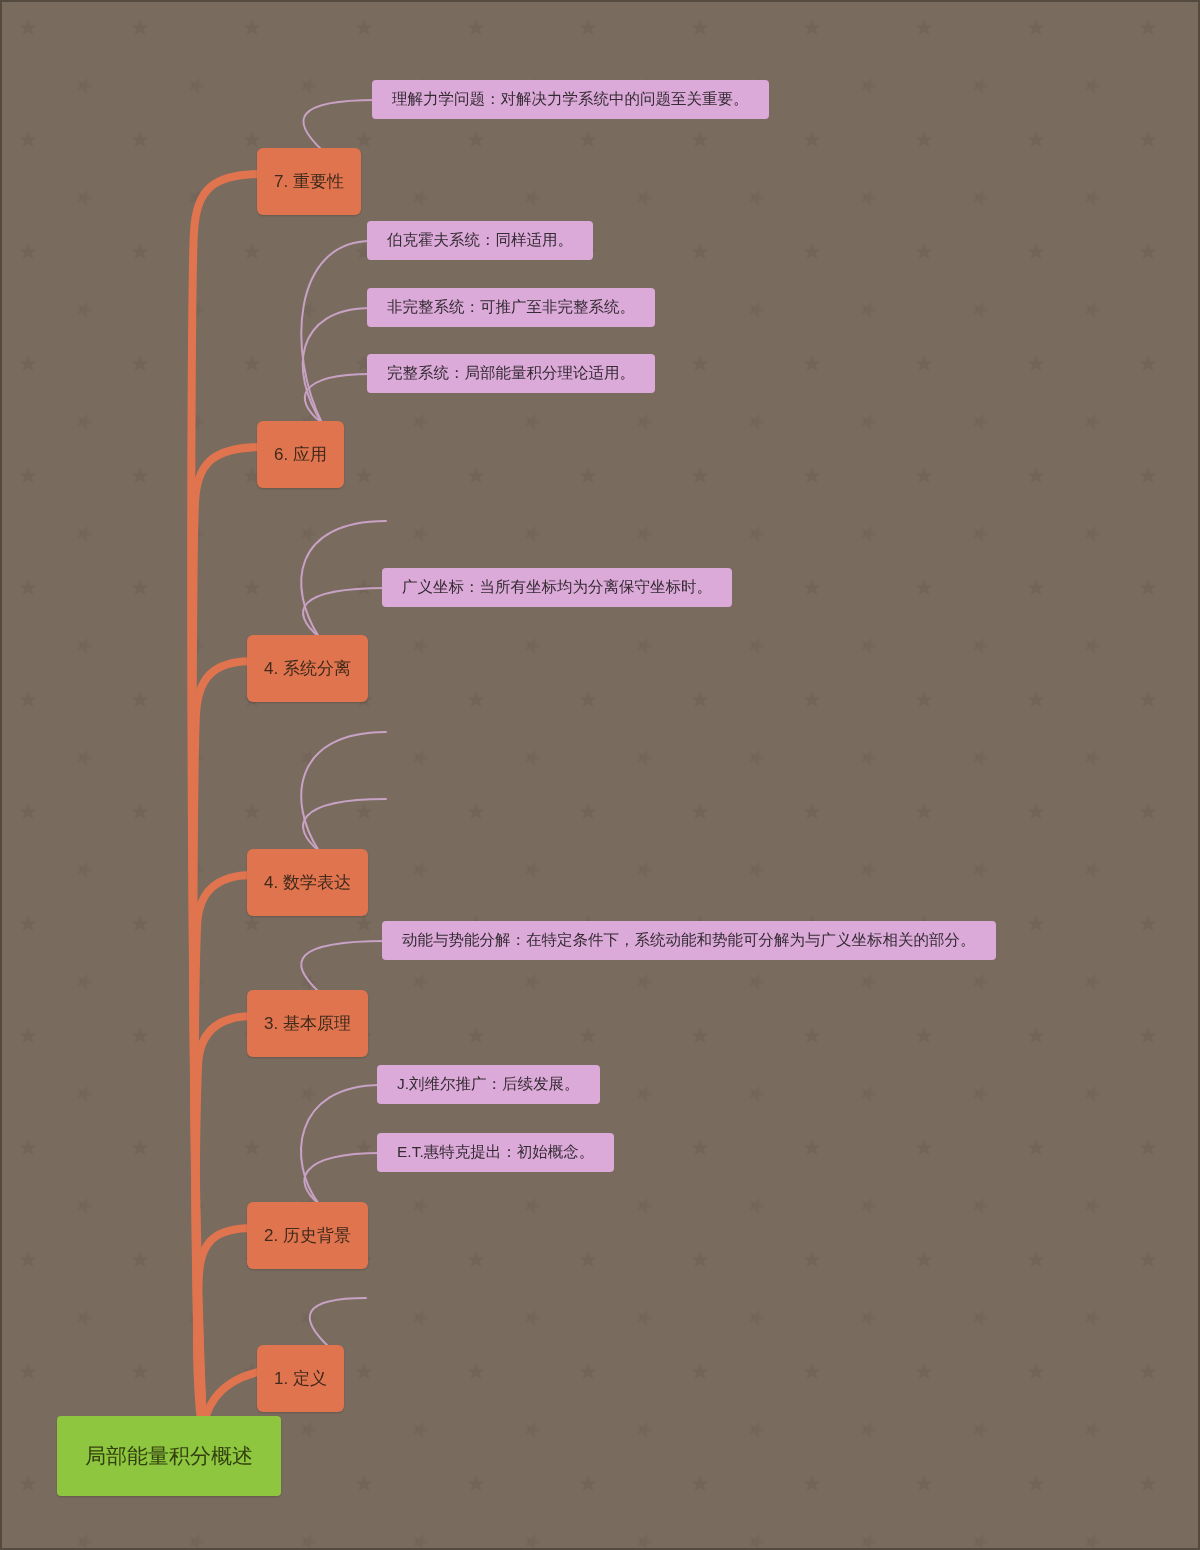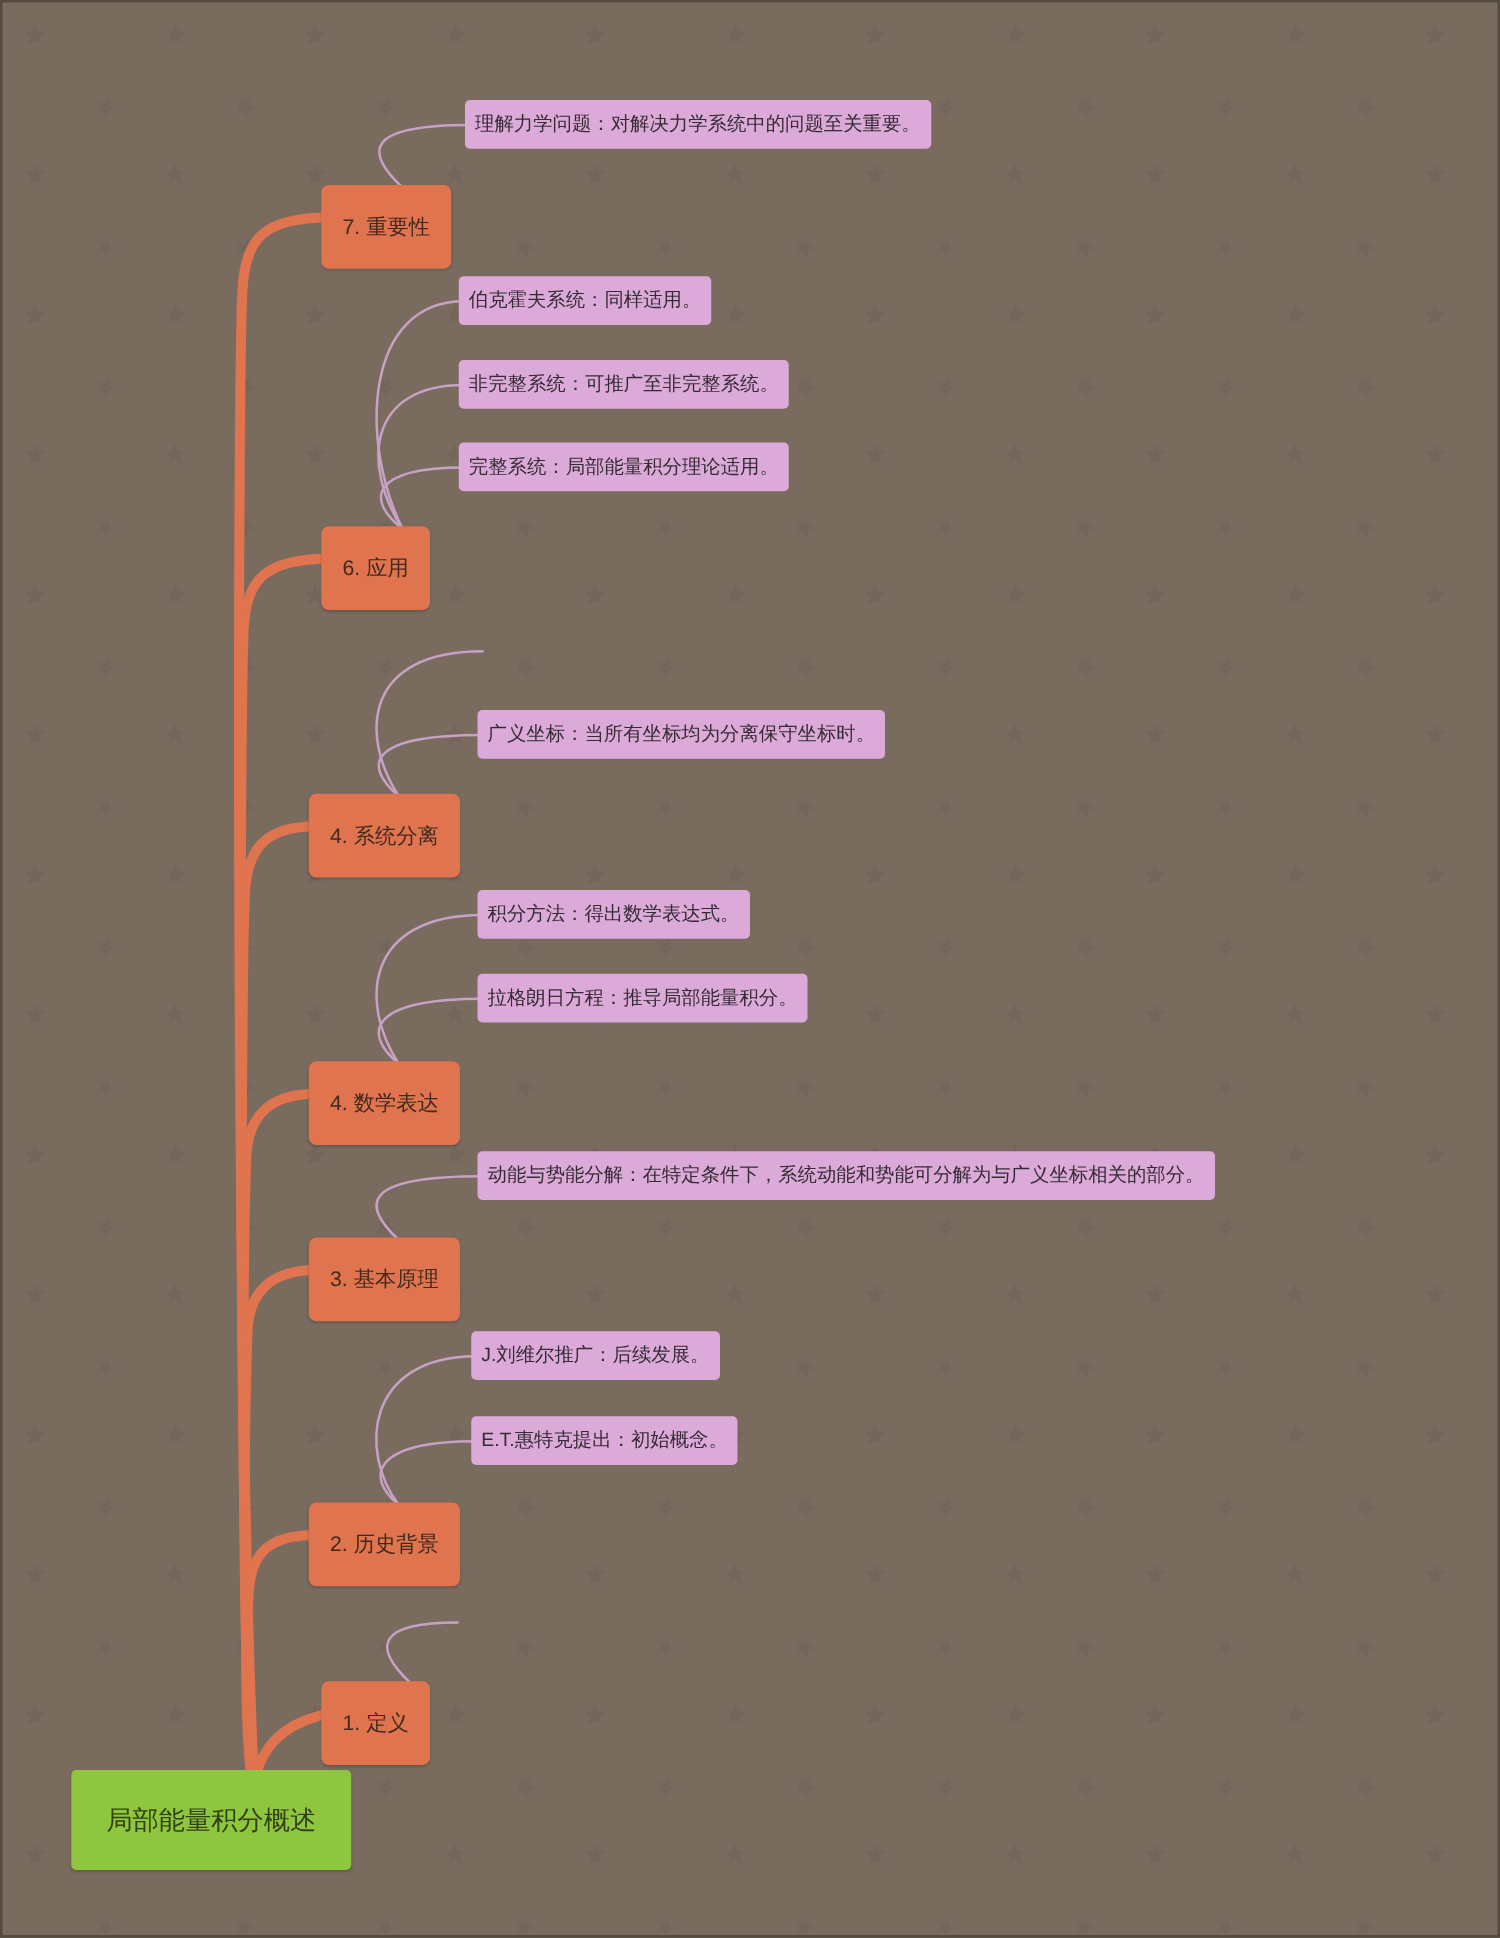--- a/index.html
+++ b/index.html
@@ -14,21 +14,21 @@
   }
   #wires { position:absolute; left:0; top:0; width:1200px; height:1550px; }
   .node { position:absolute; white-space:nowrap; }
   .branch-node {
     background:var(--branch,#e0744e); color:#3f2a1c;
     font-size:17px; padding:22px 17px; border-radius:6px;
     box-shadow:0 1px 2px rgba(0,0,0,.18); cursor:pointer;
   }
   .leaf-node {
     background:var(--leaf,#dcaad8); color:#342b34;
-    font-size:15.5px; padding:9px 8px; border-radius:4px;
+    font-size:15.5px; padding:9px 20px; border-radius:4px;
     cursor:pointer;
   }
   .root-node {
     background:var(--root,#8ec63f); color:#33400f;
     font-size:21px; padding:26px 28px; border-radius:4px;
     box-shadow:0 1px 2px rgba(0,0,0,.18); cursor:pointer;
   }
   .spine { fill:none; stroke:var(--spine,#e0744e); stroke-width:8; stroke-linecap:round; }
   .wire  { fill:none; stroke:var(--connector,#c8a2c4); stroke-width:2; stroke-linecap:round; }
 </style>
@@ -72,22 +72,20 @@
   <div class="node branch-node" style="left:255px; top:146px">7. 重要性</div>
 
   <div class="node leaf-node" style="left:365px; top:219px">伯克霍夫系统：同样适用。</div>
   <div class="node leaf-node" style="left:365px; top:286px">非完整系统：可推广至非完整系统。</div>
   <div class="node leaf-node" style="left:365px; top:352px">完整系统：局部能量积分理论适用。</div>
   <div class="node branch-node" style="left:255px; top:419px">6. 应用</div>
 
   <div class="node leaf-node" style="left:380px; top:566px">广义坐标：当所有坐标均为分离保守坐标时。</div>
   <div class="node branch-node" style="left:245px; top:633px">4. 系统分离</div>
 
-  <div class="node leaf-node" style="left:380px; top:710px">积分方法：得出数学表达式。</div>
-  <div class="node leaf-node" style="left:380px; top:777px">拉格朗日方程：推导局部能量积分。</div>
   <div class="node branch-node" style="left:245px; top:847px">4. 数学表达</div>
 
   <div class="node leaf-node" style="left:380px; top:919px">动能与势能分解：在特定条件下，系统动能和势能可分解为与广义坐标相关的部分。</div>
   <div class="node branch-node" style="left:245px; top:988px">3. 基本原理</div>
 
   <div class="node leaf-node" style="left:375px; top:1063px">J.刘维尔推广：后续发展。</div>
   <div class="node leaf-node" style="left:375px; top:1131px">E.T.惠特克提出：初始概念。</div>
   <div class="node branch-node" style="left:245px; top:1200px">2. 历史背景</div>
 
   <div class="node branch-node" style="left:255px; top:1343px">1. 定义</div>

